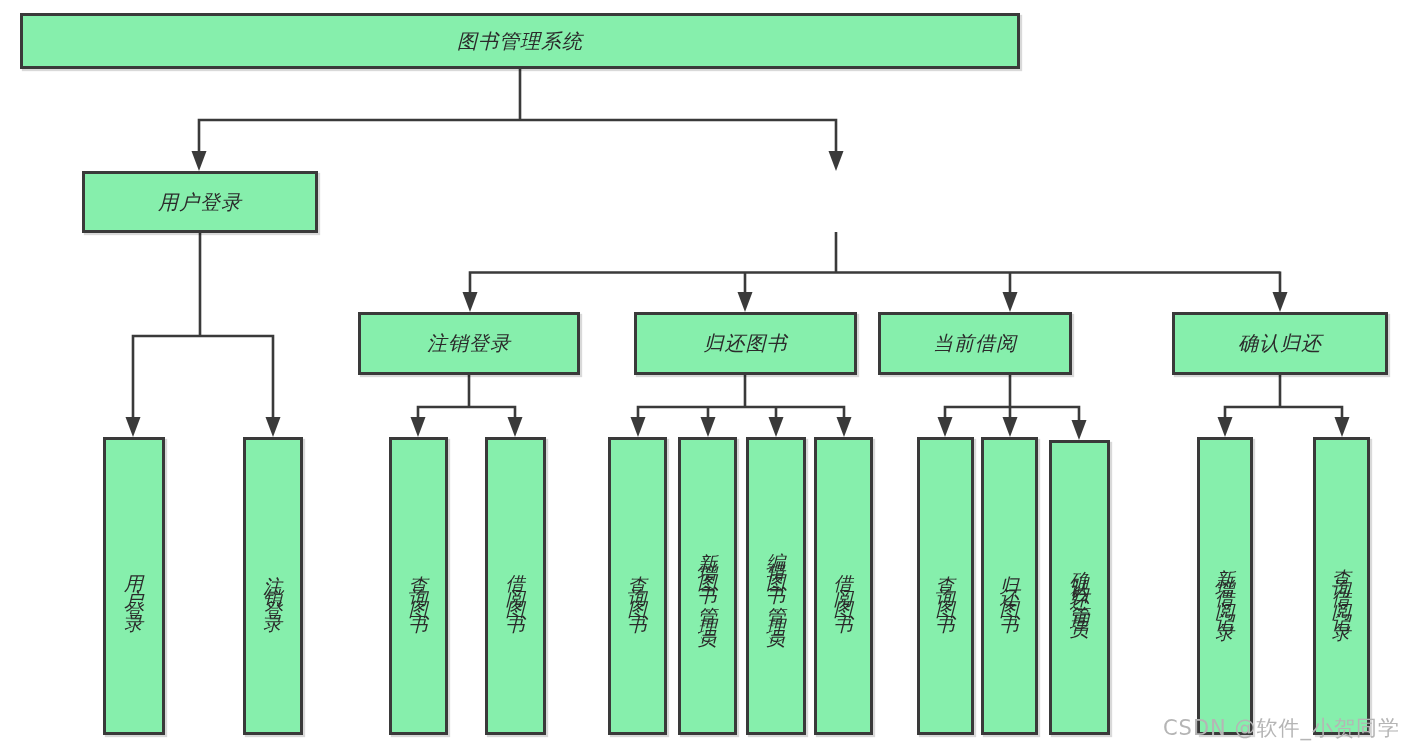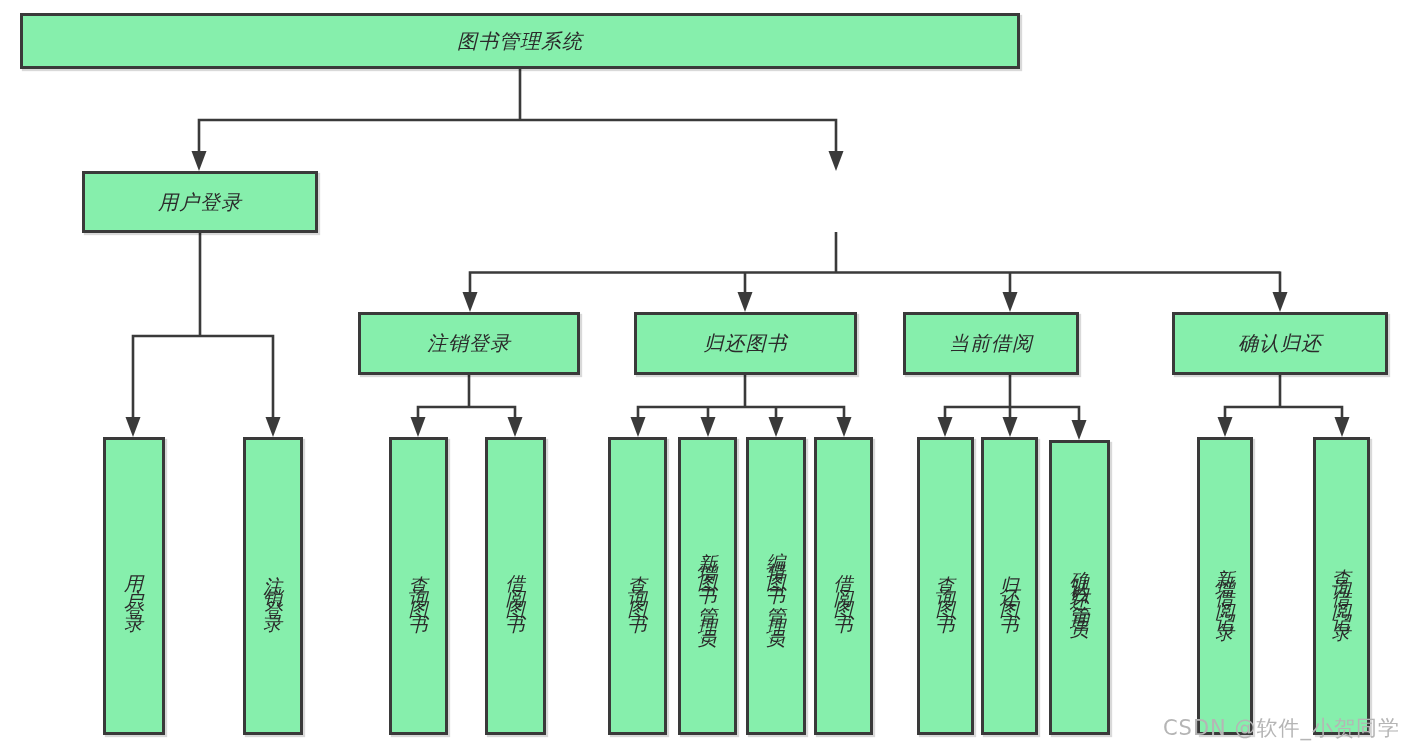--- a/index.html
+++ b/index.html
@@ -65,21 +65,21 @@
       <path d="M1334.5 417 L1349.5 417 L1342 437 Z"></path>
     </g>
   </svg>
 
   <div class="node h" style="left:20px;top:13px;width:1000px;height:56px">图书管理系统</div>
 
   <div class="node h" style="left:82px;top:171px;width:236px;height:62px">用户登录</div>
 
   <div class="node h" style="left:358px;top:312px;width:222px;height:63px">注销登录</div>
   <div class="node h" style="left:634px;top:312px;width:223px;height:63px">归还图书</div>
-  <div class="node h" style="left:903px;top:312px;width:176px;height:63px">当前借阅</div>
+  <div class="node h" style="left:878px;top:312px;width:194px;height:63px">当前借阅</div>
   <div class="node h" style="left:1172px;top:312px;width:216px;height:63px">确认归还</div>
 
   <div class="node v" style="left:103px;top:437px;width:62px;height:298px">
     <span>用户登录</span>
   </div>
   <div class="node v" style="left:243px;top:437px;width:60px;height:298px">
     <span>注销登录</span>
   </div>
 
   <div class="node v" style="left:389px;top:437px;width:59px;height:298px">

